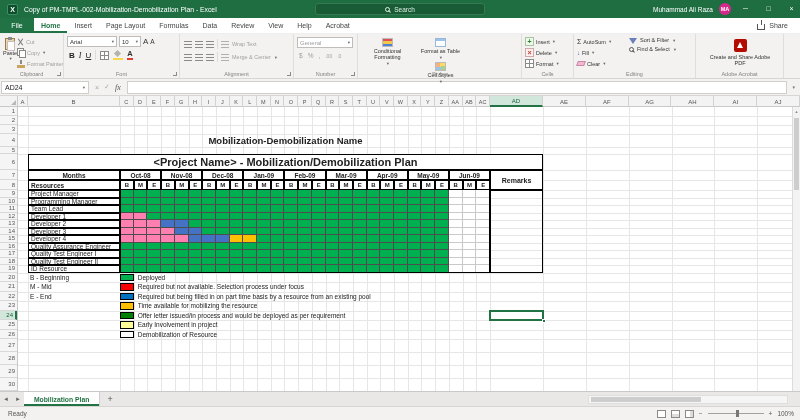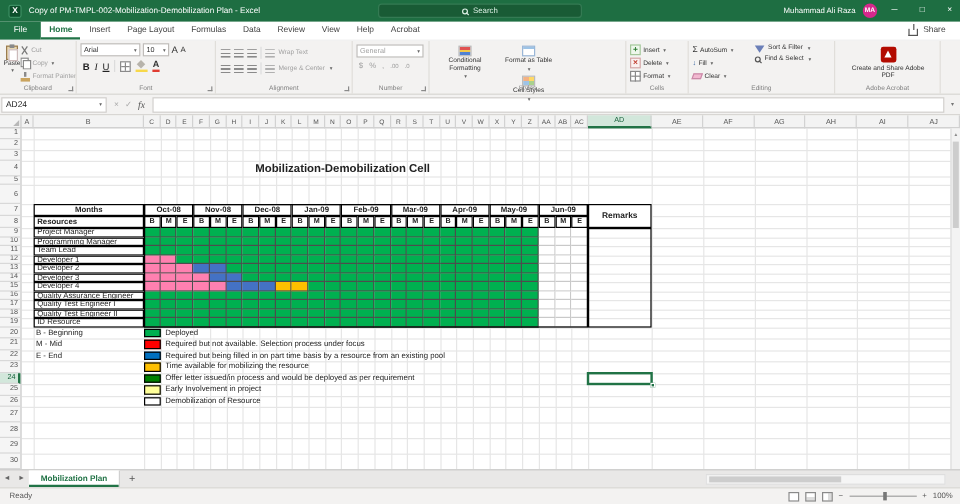--- a/index.html
+++ b/index.html
@@ -477,21 +477,22 @@
     <div style="position: absolute; left: 0px; top: 175px; width: 782px; height: 1px; background: rgb(230, 230, 230);"></div>
     <div style="position: absolute; left: 0px; top: 184.5px; width: 782px; height: 1px; background: rgb(230, 230, 230);"></div>
     <div style="position: absolute; left: 0px; top: 194px; width: 782px; height: 1px; background: rgb(230, 230, 230);"></div>
     <div style="position: absolute; left: 0px; top: 203.5px; width: 782px; height: 1px; background: rgb(230, 230, 230);"></div>
     <div style="position: absolute; left: 0px; top: 213px; width: 782px; height: 1px; background: rgb(230, 230, 230);"></div>
     <div style="position: absolute; left: 0px; top: 222.5px; width: 782px; height: 1px; background: rgb(230, 230, 230);"></div>
     <div style="position: absolute; left: 0px; top: 232px; width: 782px; height: 1px; background: rgb(230, 230, 230);"></div>
     <div style="position: absolute; left: 0px; top: 245px; width: 782px; height: 1px; background: rgb(230, 230, 230);"></div>
     <div style="position: absolute; left: 0px; top: 258px; width: 782px; height: 1px; background: rgb(230, 230, 230);"></div>
     <div style="position: absolute; left: 0px; top: 271px; width: 782px; height: 1px; background: rgb(230, 230, 230);"></div>
-    <div style="position: absolute; left: 10px; top: 27px; width: 515px; height: 13px; font-size: 9.5px; font-weight: bold; display: flex; align-items: center; justify-content: center; overflow: hidden; white-space: nowrap;">Mobilization-Demobilization Cell</div>
+    <div style="position: absolute; left: 10px; top: 27px; width: 515px; height: 13px; font-size: 9.5px; font-weight: bold; display: flex; align-items: center; justify-content: center; overflow: hidden; white-space: nowrap;">Mobilization-Demobilization Name</div>
+    <div style="position: absolute; left: 10px; top: 47px; width: 515px; height: 16px; font-size: 11px; font-weight: bold; display: flex; align-items: center; justify-content: center; overflow: hidden; white-space: nowrap; background: rgb(255, 255, 255); border: 1.5px solid rgb(0, 0, 0);">&lt;Project Name&gt; - Mobilization/Demobilization Plan</div>
     <div style="position: absolute; left: 10px; top: 63px; width: 92px; height: 10px; font-size: 6.5px; font-weight: bold; display: flex; align-items: center; justify-content: center; overflow: hidden; white-space: nowrap; background: rgb(255, 255, 255); border: 1px solid rgb(0, 0, 0);">Months</div>
     <div style="position: absolute; left: 102px; top: 63px; width: 41.1111px; height: 10px; font-size: 6.5px; font-weight: bold; display: flex; align-items: center; justify-content: center; overflow: hidden; white-space: nowrap; background: rgb(255, 255, 255); border: 1px solid rgb(0, 0, 0);">Oct-08</div>
     <div style="position: absolute; left: 143.111px; top: 63px; width: 41.1111px; height: 10px; font-size: 6.5px; font-weight: bold; display: flex; align-items: center; justify-content: center; overflow: hidden; white-space: nowrap; background: rgb(255, 255, 255); border: 1px solid rgb(0, 0, 0);">Nov-08</div>
     <div style="position: absolute; left: 184.222px; top: 63px; width: 41.1111px; height: 10px; font-size: 6.5px; font-weight: bold; display: flex; align-items: center; justify-content: center; overflow: hidden; white-space: nowrap; background: rgb(255, 255, 255); border: 1px solid rgb(0, 0, 0);">Dec-08</div>
     <div style="position: absolute; left: 225.333px; top: 63px; width: 41.1111px; height: 10px; font-size: 6.5px; font-weight: bold; display: flex; align-items: center; justify-content: center; overflow: hidden; white-space: nowrap; background: rgb(255, 255, 255); border: 1px solid rgb(0, 0, 0);">Jan-09</div>
     <div style="position: absolute; left: 266.444px; top: 63px; width: 41.1111px; height: 10px; font-size: 6.5px; font-weight: bold; display: flex; align-items: center; justify-content: center; overflow: hidden; white-space: nowrap; background: rgb(255, 255, 255); border: 1px solid rgb(0, 0, 0);">Feb-09</div>
     <div style="position: absolute; left: 307.556px; top: 63px; width: 41.1111px; height: 10px; font-size: 6.5px; font-weight: bold; display: flex; align-items: center; justify-content: center; overflow: hidden; white-space: nowrap; background: rgb(255, 255, 255); border: 1px solid rgb(0, 0, 0);">Mar-09</div>
     <div style="position: absolute; left: 348.667px; top: 63px; width: 41.1111px; height: 10px; font-size: 6.5px; font-weight: bold; display: flex; align-items: center; justify-content: center; overflow: hidden; white-space: nowrap; background: rgb(255, 255, 255); border: 1px solid rgb(0, 0, 0);">Apr-09</div>
     <div style="position: absolute; left: 389.778px; top: 63px; width: 41.1111px; height: 10px; font-size: 6.5px; font-weight: bold; display: flex; align-items: center; justify-content: center; overflow: hidden; white-space: nowrap; background: rgb(255, 255, 255); border: 1px solid rgb(0, 0, 0);">May-09</div>
     <div style="position: absolute; left: 430.889px; top: 63px; width: 41.1111px; height: 10px; font-size: 6.5px; font-weight: bold; display: flex; align-items: center; justify-content: center; overflow: hidden; white-space: nowrap; background: rgb(255, 255, 255); border: 1px solid rgb(0, 0, 0);">Jun-09</div>

